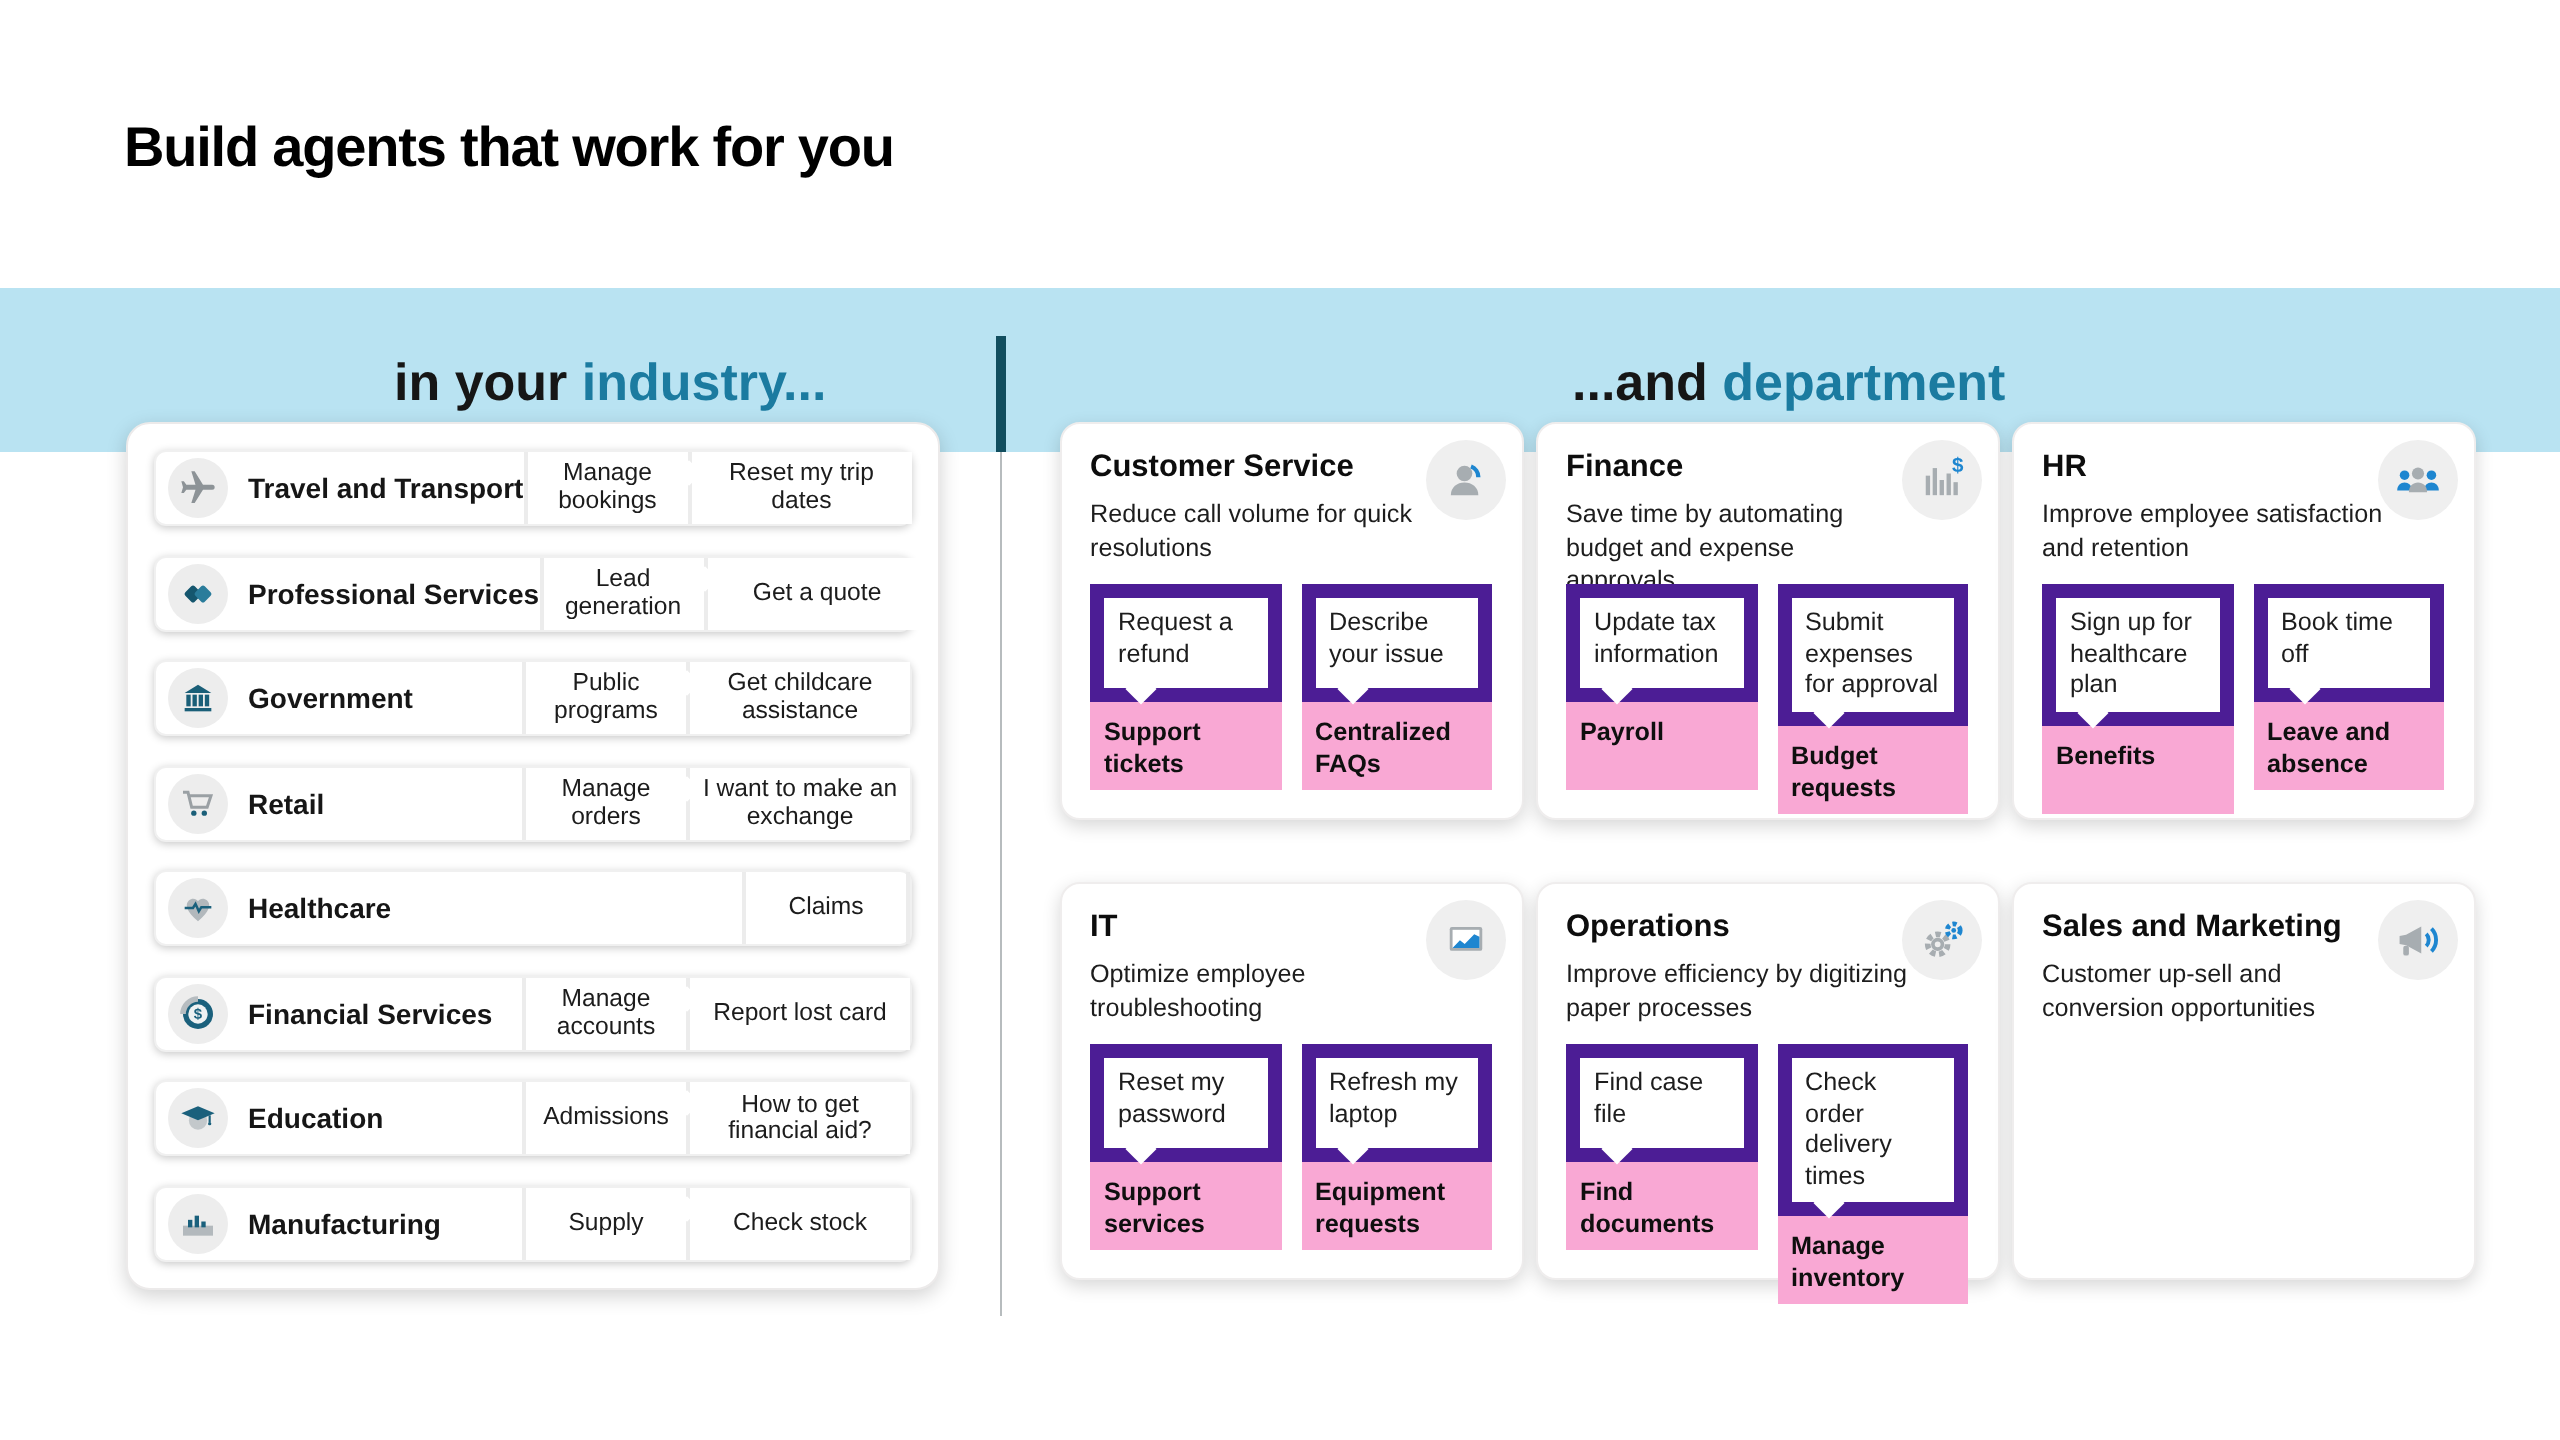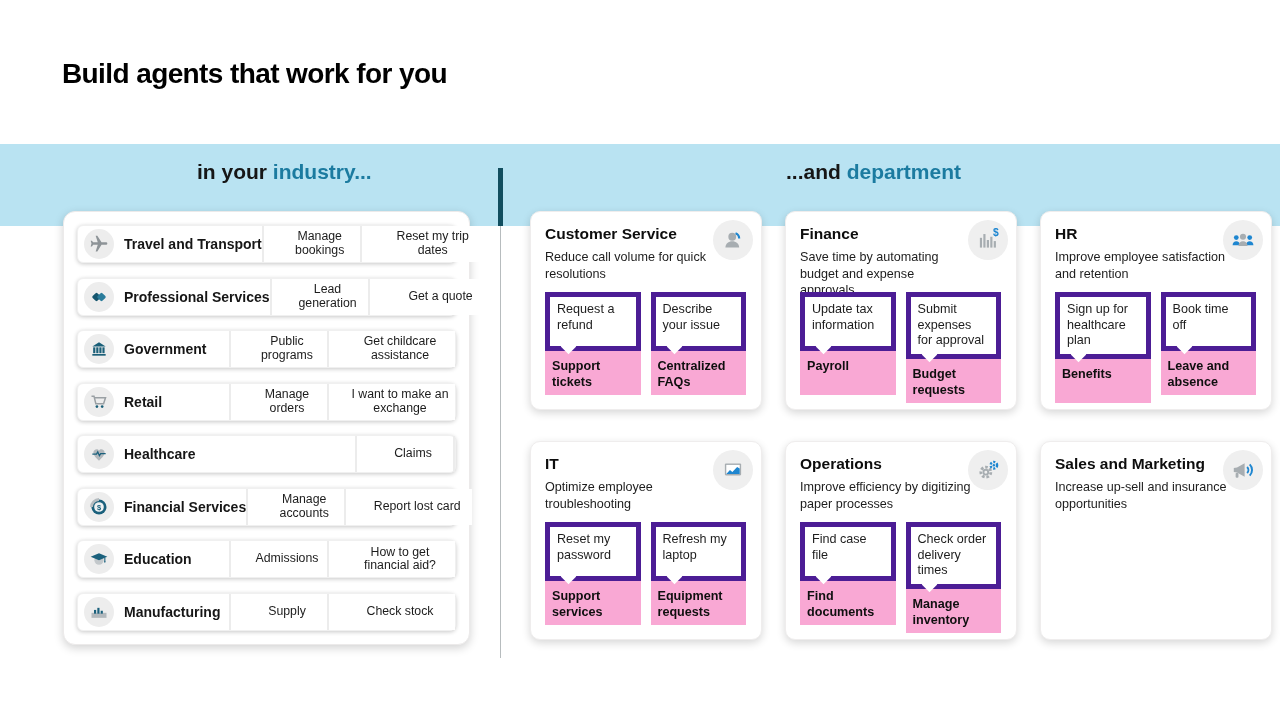--- a/index.html
+++ b/index.html
@@ -5,21 +5,21 @@
   html,body{margin:0;padding:0;}
   body{
     width:1280px;height:720px;position:relative;overflow:hidden;
     background:#ffffff;font-family:"Liberation Sans",sans-serif;color:#111;
   }
   .slide-title{
     position:absolute;left:62px;top:58px;font-size:28px;font-weight:700;
     color:#000;letter-spacing:-0.6px;
   }
   .band{position:absolute;left:0;top:144px;width:1280px;height:82px;background:#b9e3f2;z-index:0;}
-  .band-header{position:absolute;top:160px;font-size:21px;font-weight:700;color:#161616;z-index:1;white-space:nowrap;}
+  .band-header{position:absolute;top:176px;font-size:26px;font-weight:700;color:#161616;z-index:1;white-space:nowrap;}
   .band-header .accent{color:#1b7ba0;}
   #hdr-industry{left:197px;}
   #hdr-department{left:786px;}
   .dark-divider{position:absolute;left:498px;top:168px;width:5px;height:58px;background:#114e5f;z-index:2;}
   .thin-divider{position:absolute;left:500px;top:226px;width:1px;height:432px;background:#b7bcbe;z-index:0;}
 
   
   .industry-panel{
     position:absolute;left:63px;top:211px;width:407px;height:434px;z-index:3;
     background:#fff;border-radius:12px;border:1px solid #eceaea;
@@ -30,46 +30,46 @@
     height:38px;display:flex;align-items:center;background:#fff;border-radius:6px;
     box-shadow:0 1px 4px rgba(0,0,0,0.22);border:1px solid #f0f0f0;box-sizing:border-box;
   }
   .icircle{
     width:30px;height:30px;border-radius:50%;background:#ededed;flex:none;
     margin-left:6px;display:flex;align-items:center;justify-content:center;
   }
   .ilabel{flex:1;margin-left:10px;font-size:14px;font-weight:700;color:#161616;white-space:nowrap;}
   .vsep{width:2px;align-self:stretch;background:#ececec;flex:none;}
   .chip{display:flex;align-items:center;justify-content:center;text-align:center;
-    font-size:12.3px;line-height:1.12;color:#1c1c1c;align-self:stretch;flex:none;padding:1px 3px;box-sizing:border-box;margin-left:16px;}
+    font-size:12.3px;line-height:1.12;color:#1c1c1c;align-self:stretch;flex:none;padding:1px 3px;box-sizing:border-box;}
   .chip.topic{width:80px;}
   .chip.query{width:110px;position:relative;background:#fff;}
   .chip.query::before{
     content:"";position:absolute;left:-6px;top:6px;width:9px;height:9px;background:#fff;transform:rotate(45deg);z-index:1;
   }
 
   
   .dept-grid{
     position:absolute;left:530px;top:211px;width:708px;z-index:3;
-    display:grid;grid-template-columns:repeat(3,232px);grid-auto-rows:199px;gap:31px 23px;
+    display:grid;grid-template-columns:repeat(3,232px);grid-auto-rows:199px;gap:31px 6px;
   }
   .card{
     position:relative;background:#fff;border-radius:10px;border:1px solid #efeded;
     box-shadow:0 3px 9px rgba(0,0,0,0.16);box-sizing:border-box;padding:13px 14px;
   }
   .card-icon{
     position:absolute;top:8px;right:8px;width:40px;height:40px;border-radius:50%;
     background:#efefef;display:flex;align-items:center;justify-content:center;
   }
   .card-title{font-size:15.5px;font-weight:700;color:#0d0d0d;}
   .card-desc{margin-top:6px;font-size:12.6px;line-height:1.32;color:#1d1d1d;max-width:172px;}
   .cols{position:absolute;left:14px;right:15px;top:80px;bottom:14px;display:flex;gap:10px;}
   .col{flex:1;display:flex;flex-direction:column;min-width:0;}
   .bubble{
-    flex:1;background:#fff;border:5px solid #4c1d95;position:relative;
+    flex:1;background:#fff;border:7px solid #4c1d95;position:relative;
     padding:5px 7px;font-size:12.6px;line-height:1.24;color:#1d1d1d;box-sizing:border-box;
   }
   .bubble::after{
     content:"";position:absolute;left:13px;bottom:-6px;width:11px;height:11px;
     background:#fff;transform:rotate(45deg);z-index:1;
   }
   .topic-label{
     flex:none;min-height:44px;background:#f9a8d4;padding:8px 7px 4px 7px;
     font-size:12.6px;font-weight:700;color:#0f0f0f;line-height:1.25;box-sizing:border-box;
   }
@@ -339,16 +339,16 @@
   <div class="card">
     <span class="card-icon">
       <svg width="26" height="26" viewBox="0 0 24 24">
           <path d="M3.5 10.2v3.6l3 .6 7 3.8V5.8l-7 3.8z" fill="#a7adb1"></path>
           <rect x="5.2" y="14.6" width="2.6" height="4.6" rx="1" fill="#a7adb1"></rect>
           <path d="M15.8 9.2a4 4 0 0 1 0 5.6" stroke="#1e86d0" stroke-width="1.8" fill="none"></path>
           <path d="M18.2 6.8a7.4 7.4 0 0 1 0 10.4" stroke="#1e86d0" stroke-width="1.8" fill="none"></path>
         </svg>
     </span>
     <div class="card-title">Sales and Marketing</div>
-    <div class="card-desc">Increase up-sell and insurance opportunities</div>
+    <div class="card-desc">Customer up-sell and conversion opportunities</div>
   </div>
 
 </div>
 
 </body></html>

